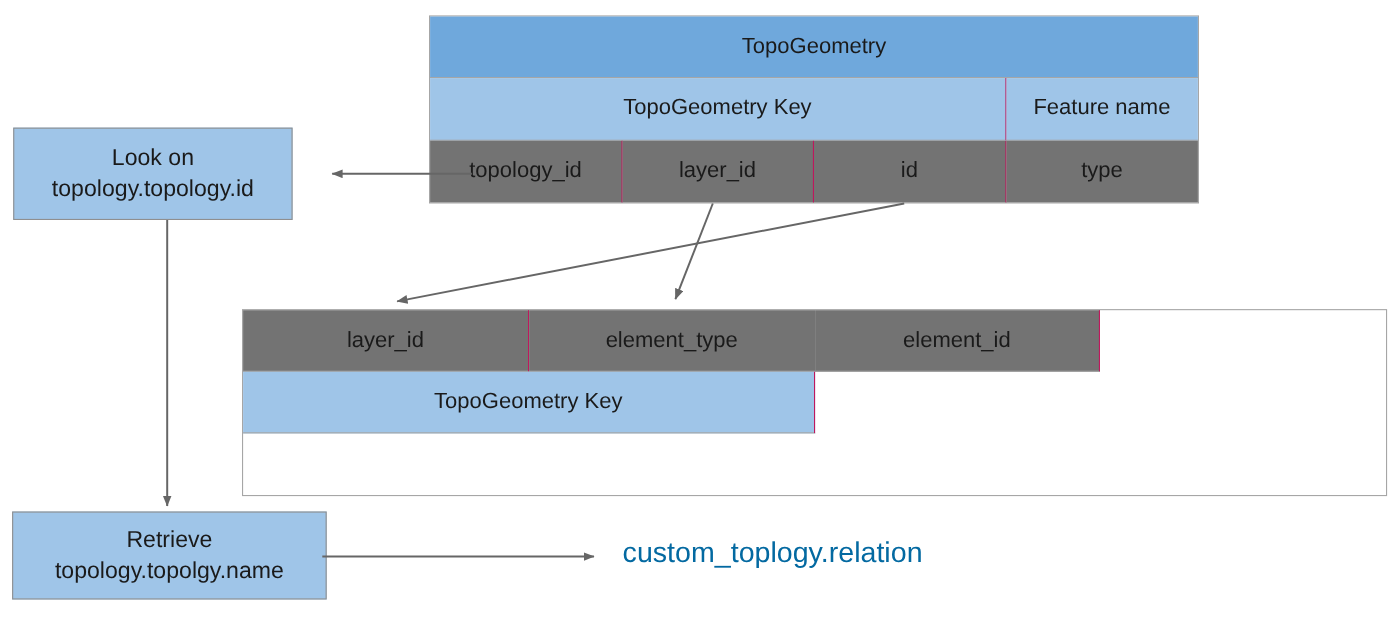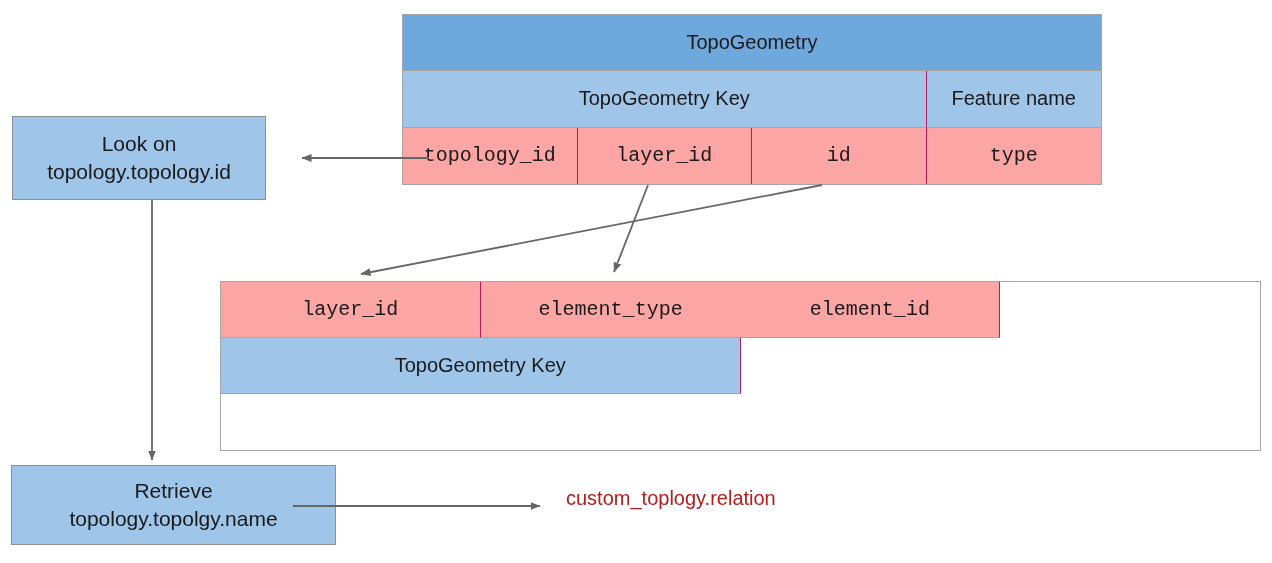--- a/index.html
+++ b/index.html
@@ -25,29 +25,28 @@
   }
   .dtable .cell {
     display: flex;
     align-items: center;
     justify-content: center;
     box-sizing: border-box;
     white-space: nowrap;
   }
   .c-dark  { background: #6fa8dc; }
   .c-mid   { background: #9fc5e8; }
-  .c-light { background: #fca5a5; font-family: Liberation Mono, monospace; }
+  .c-light { background: #737373; }
   .br { border-right: 1px solid #be185d; }
   .bb { border-bottom: 1px solid #a6a6a6; }
 
   #topo-geometry-table {
     left: 390px; top: 14px; width: 700px; height: 171px;
     grid-template-columns: repeat(4, 1fr);
     grid-template-rows: 1fr 1fr 1fr;
-    margin-left: 12px;
   }
   #topo-geometry-table .span4 { grid-column: 1 / -1; }
   #topo-geometry-table .span3 { grid-column: span 3; }
 
   #relation-table {
     left: 220px; top: 281px; width: 1041px; height: 170px;
     grid-template-columns: repeat(4, 1fr);
     grid-template-rows: 1fr 1fr 1fr;
   }
   #relation-table .span2 { grid-column: span 2; }
@@ -61,28 +60,28 @@
     box-sizing: border-box;
     display: flex;
     flex-direction: column;
     align-items: center;
     justify-content: center;
     font-size: 21px;
     line-height: 28px;
     text-align: center;
   }
   #look-on-box   { left: 12px; top: 116px; width: 254px; height: 84px; }
-  #retrieve-box  { left: 11px; top: 465px; width: 325px; height: 80px; }
+  #retrieve-box  { left: 11px; top: 465px; width: 286px; height: 80px; }
 
   
   #relation-label {
     position: absolute;
     left: 566px; top: 487px;
-    font-size: 20px;
-    color: #b91c1c;
+    font-size: 26px;
+    color: #0369a1;
     white-space: nowrap;
   }
 
   
   #arrow-layer {
     position: absolute;
     left: 0; top: 0;
     width: 1272px; height: 563px;
     pointer-events: none;
   }

